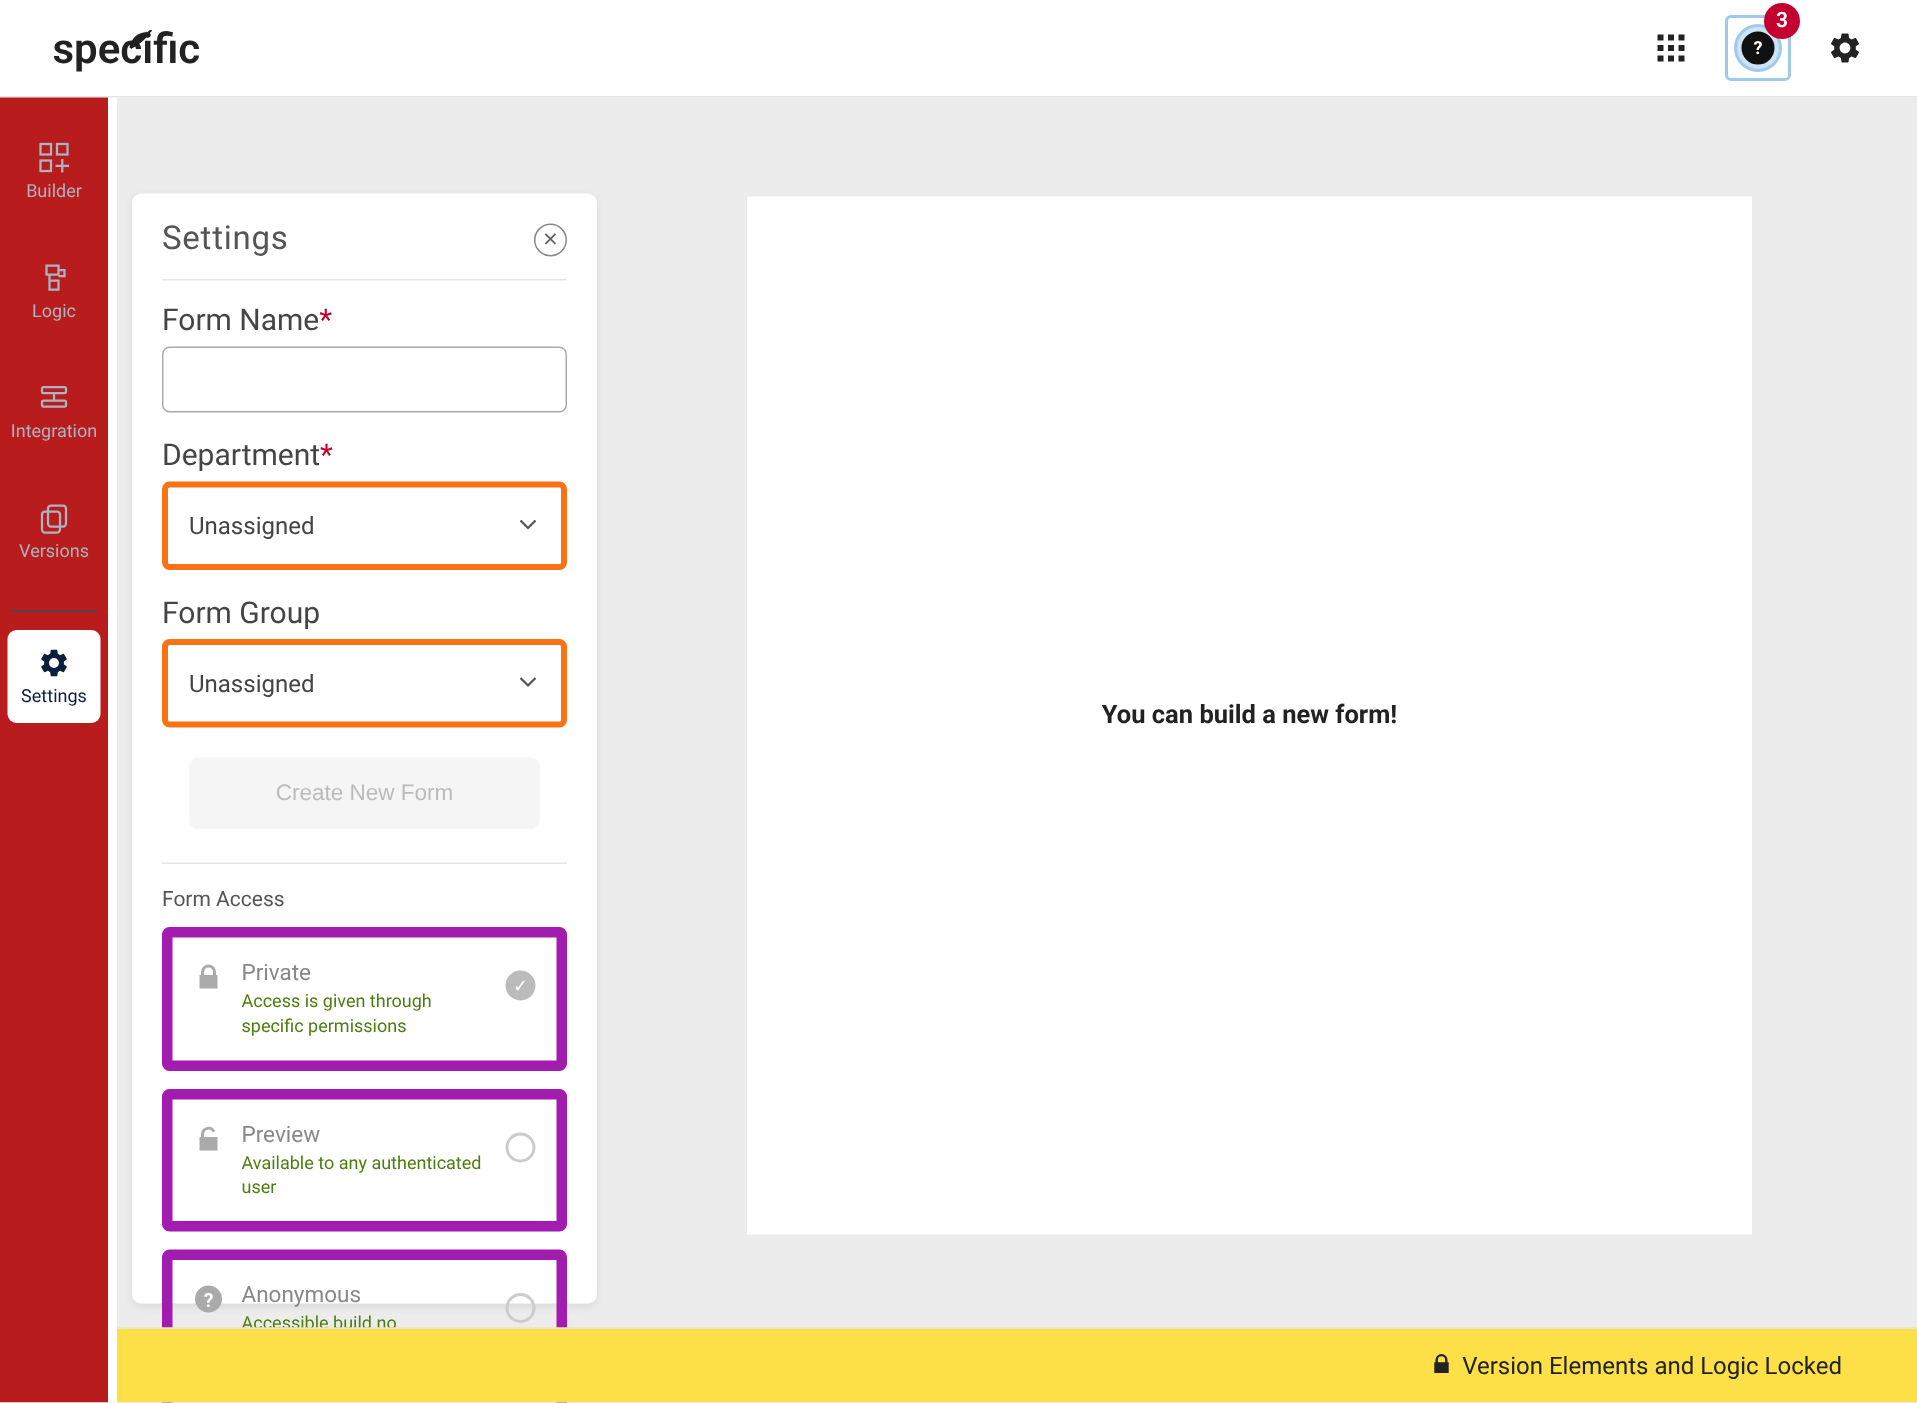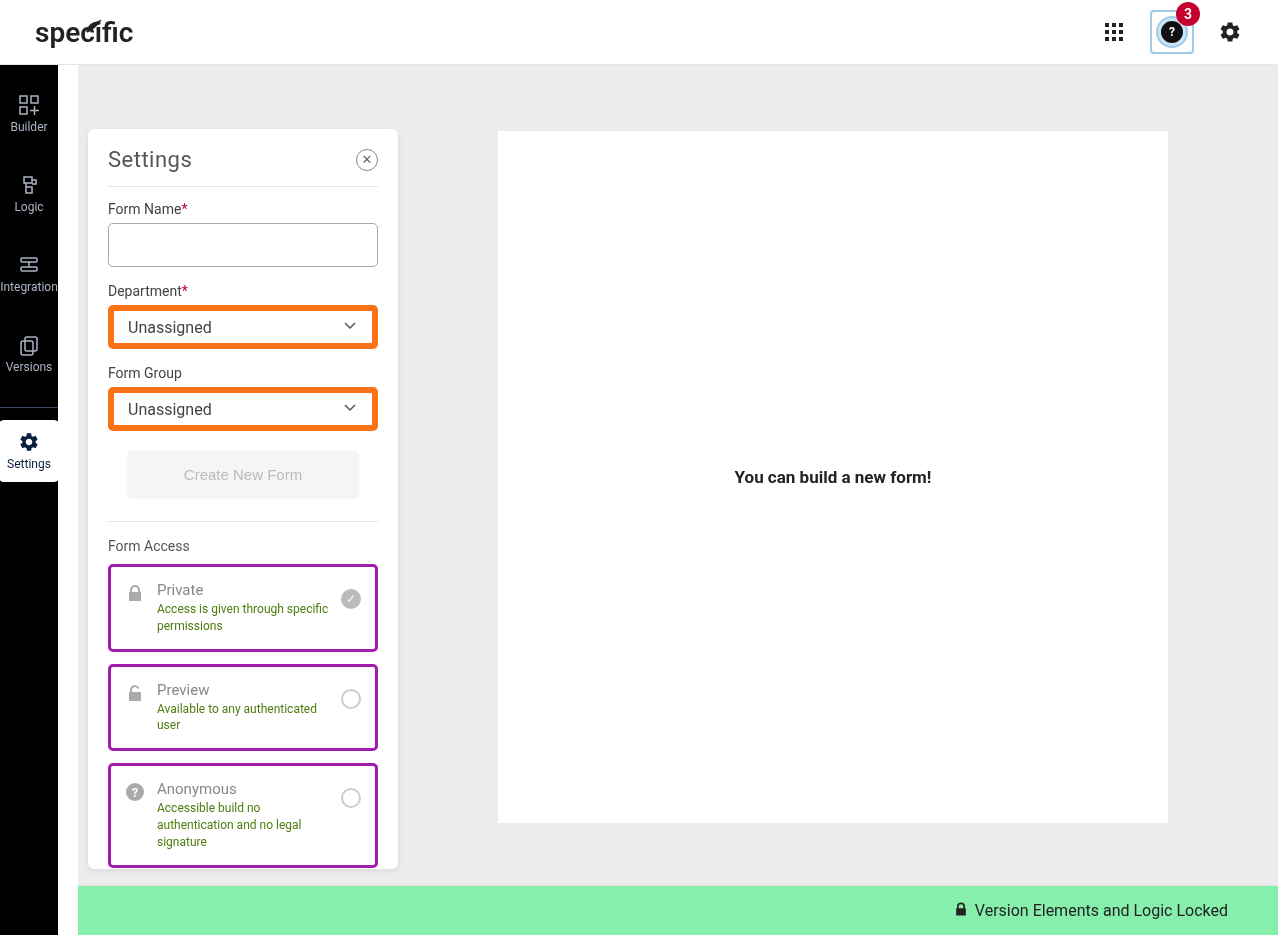--- a/index.html
+++ b/index.html
@@ -81,23 +81,23 @@
       align-items: center;
       justify-content: center;
       z-index: 10;
     }
 
     
     .sidebar {
       position: absolute;
       left: 0;
       top: 65px;
-      width: 58px;
+      width: 72px;
       height: 870px;
-      background: #000000;
+      background: #b91c1c;
       display: flex;
       flex-direction: column;
       align-items: center;
       padding-top: 18px;
     }
     .sidebar-item {
       width: 62px;
       height: 62px;
       display: flex;
       flex-direction: column;
@@ -224,38 +224,38 @@
       align-items: center;
       justify-content: center;
       cursor: pointer;
       color: #666;
       font-size: 13px;
     }
     .field-group {
       margin-bottom: 16px;
     }
     .field-label {
-      font-size: 14px;
+      font-size: 20px;
       color: #444;
       margin-bottom: 6px;
       display: block;
     }
     .required { color: #c3002f; }
     .text-input {
       width: 100%;
       height: 44px;
       border: 1px solid #aaa;
       border-radius: 5px;
       padding: 0 12px;
       font-size: 15px;
     }
     .select-wrap {
       width: 100%;
-      height: 44px;
-      border: 6px solid #f97316;
+      height: 59px;
+      border: 4px solid #f97316;
       border-radius: 5px;
       padding: 0 14px;
       font-size: 16px;
       color: #444;
       display: flex;
       align-items: center;
       justify-content: space-between;
       cursor: pointer;
       background: #fff;
     }
@@ -276,21 +276,21 @@
       height: 1px;
       background: #e5e5e5;
       margin-bottom: 16px;
     }
     .section-label {
       font-size: 14px;
       color: #555;
       margin-bottom: 10px;
     }
     .access-card {
-      border: 3px solid #a21caf;
+      border: 7px solid #a21caf;
       border-radius: 5px;
       padding: 14px;
       margin-bottom: 12px;
       display: flex;
       align-items: flex-start;
       gap: 12px;
       cursor: pointer;
     }
     .access-icon {
       flex-shrink: 0;
@@ -349,21 +349,21 @@
       color: #222;
     }
 
     
     .footer {
       position: absolute;
       left: 0;
       right: 0;
       bottom: 0;
       height: 50px;
-      background: #86efac;
+      background: #fde047;
       display: flex;
       align-items: center;
       justify-content: flex-end;
       padding-right: 50px;
       font-size: 16px;
       color: #222;
       gap: 6px;
       border-top: 1px solid #e5e5e5;
     }
   </style>

